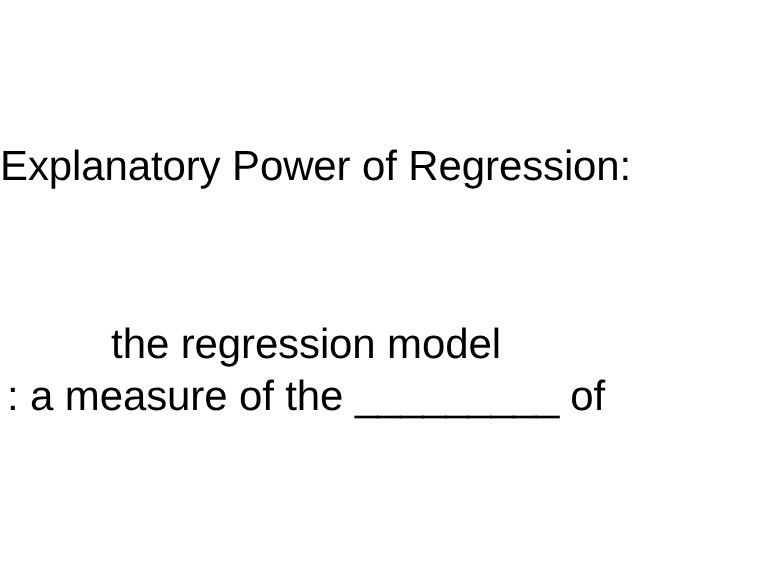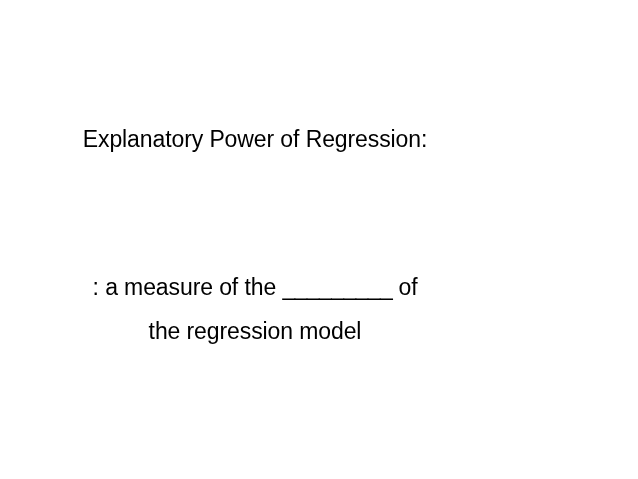--- a/index.html
+++ b/index.html
@@ -25,21 +25,21 @@
     box-sizing: border-box;
   }
 
   
   .content-block {
     position: absolute;
     left: 0;
     width: 510px;
     text-align: center;
     color: #000000;
-    font-size: 23px;
+    font-size: 35px;
     line-height: 44px;
     font-weight: 400;
     letter-spacing: -0.1px;
     white-space: nowrap;
   }
 
   #title-block {
     top: 117px;
   }
 
@@ -60,17 +60,17 @@
 </head>
 <body>
 
 <div id="slide">
 
   <div id="title-block" class="content-block">
     <span class="text-line">Explanatory Power of Regression:</span>
   </div>
 
   <div id="body-block" class="content-block">
+    <span class="text-line">the regression model</span>
     <span class="text-line"><span>: a measure of the </span><span class="blank-run">_________</span><span> of</span></span>
-    <span class="text-line">the regression model</span>
   </div>
 
 </div>
 
 </body></html>

